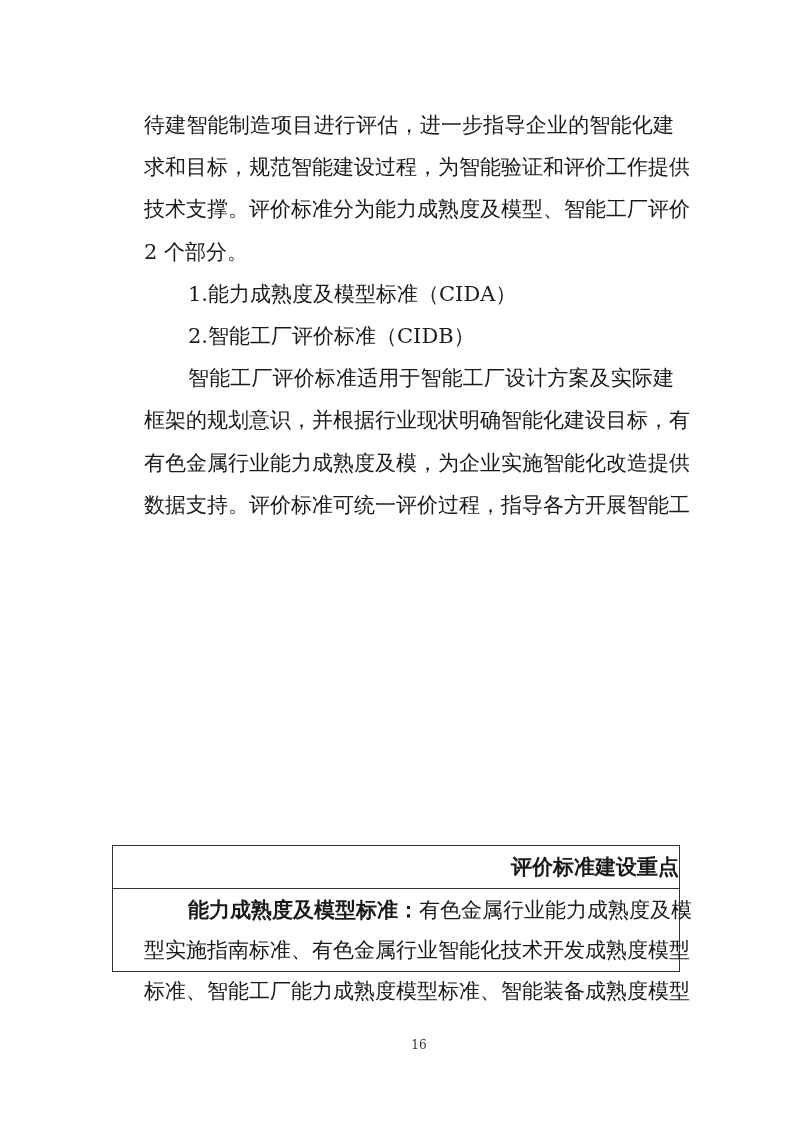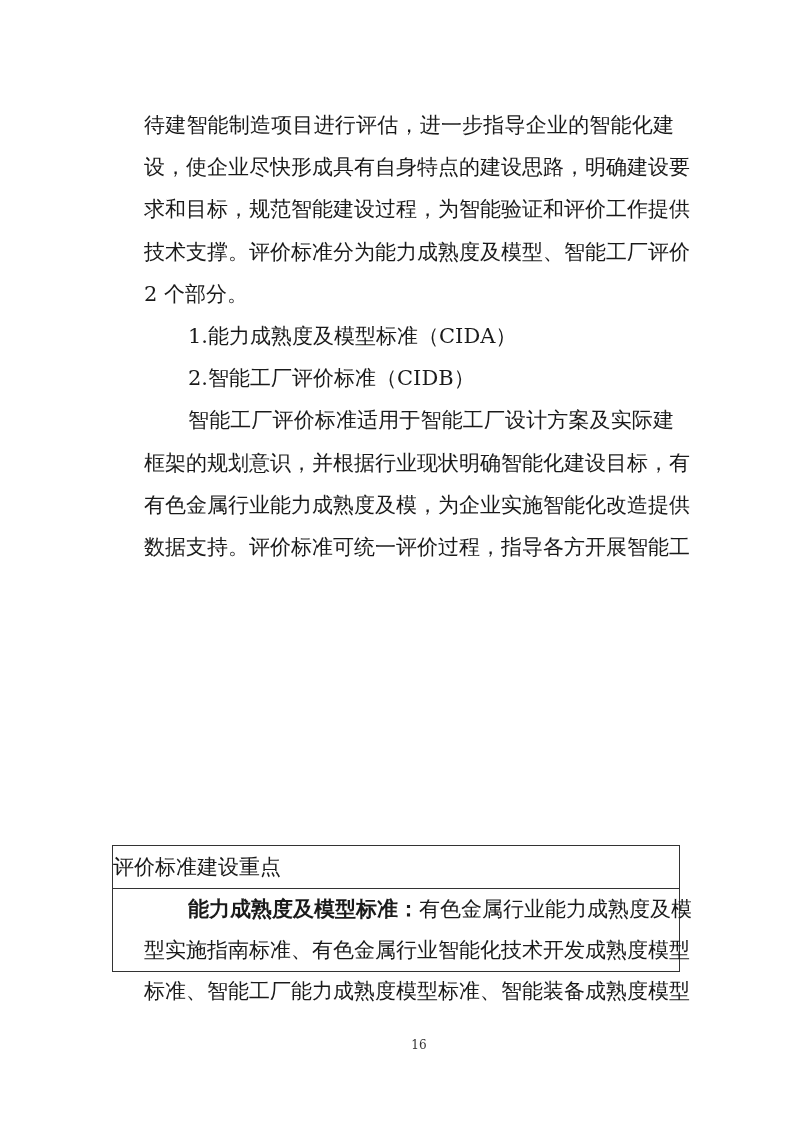--- a/index.html
+++ b/index.html
@@ -6,35 +6,34 @@
     body { width: 794px; height: 1123px; position: relative; overflow: hidden;
       font-family: "DejaVu Serif", "Liberation Serif", serif; color: #1a1a1a; }
     .page { position: absolute; left: 118px; top: 104px; width: 556px; }
     .line { height: 42.2px; line-height: 42.2px; font-size: 21px; white-space: nowrap;
       text-align: justify; text-align-last: justify; letter-spacing: 0; margin-left: 26px; }
     .line.last { text-align-last: left; }
     .indent { padding-left: 44px; }
     .heading { text-align-last: left; }
     .box { position: absolute; left: 112px; top: 845px; width: 568px; height: 127px;
       border: 1.5px solid #333; box-sizing: border-box; }
-    .box-title { height: 42px; line-height: 42px; text-align: left; font-weight: normal;
+    .box-title { height: 42px; line-height: 42px; text-align: right; font-weight: bold;
       font-size: 21px; border-bottom: 1.5px solid #333; font-family: "DejaVu Sans", sans-serif; }
     .box-body { padding: 0 5px; }
     .box-body .line { height: 41px; line-height: 41px; }
-    .bold { font-weight: bold; font-family: Liberation Mono, monospace; }
+    .bold { font-weight: bold; font-family: Liberation Sans, sans-serif; }
     .page-num { position: absolute; top: 1038px; left: 0; width: 794px; text-align: center;
       font-size: 12px; color: #333; padding-left: 22px; }
   </style>
 </head>
 <body>
 
 <div class="page">
   <div>
     <div class="line">待建智能制造项目进行评估，进一步指导企业的智能化建</div>
-    <div class="line">设，使企业尽快形成具有自身特点的建设思路，明确建设要</div>
     <div class="line">求和目标，规范智能建设过程，为智能验证和评价工作提供</div>
     <div class="line">技术支撑。评价标准分为能力成熟度及模型、智能工厂评价</div>
     <div class="line last">2 个部分。</div>
   </div>
   <div class="line indent heading">1.能力成熟度及模型标准（CIDA）</div>
   <div class="line indent heading">2.智能工厂评价标准（CIDB）</div>
   <div>
     <div class="line indent">智能工厂评价标准适用于智能工厂设计方案及实际建</div>
     <div class="line">框架的规划意识，并根据行业现状明确智能化建设目标，有</div>
     <div class="line">有色金属行业能力成熟度及模，为企业实施智能化改造提供</div>

